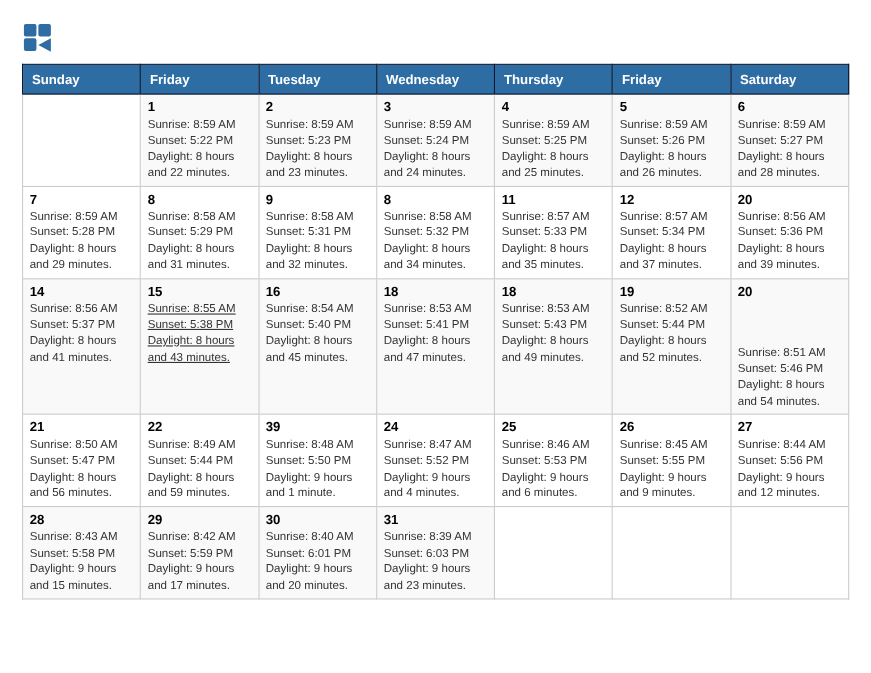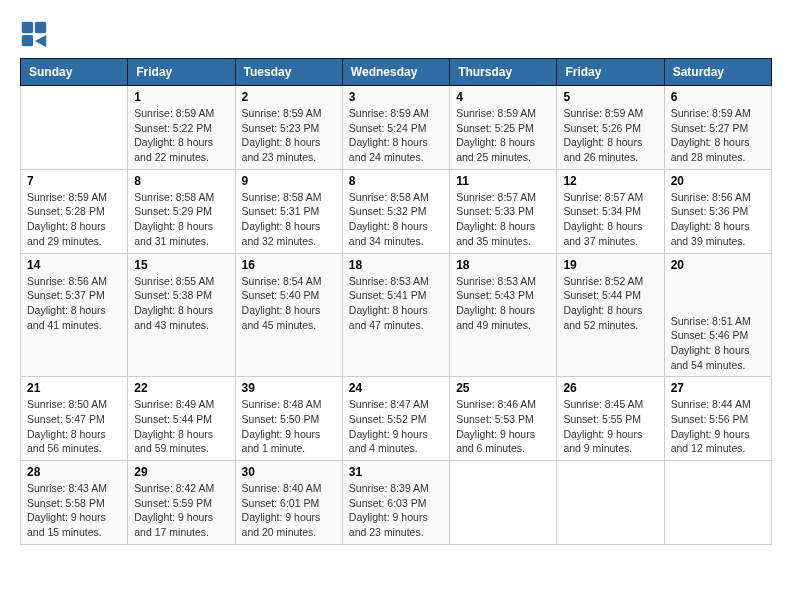--- a/index.html
+++ b/index.html
@@ -202,21 +202,21 @@
       </tr>
       <tr>
         <td>
           <div class="day-number">14</div>
           <div class="day-info" style="white-space: pre-line;">Sunrise: 8:56 AM
 Sunset: 5:37 PM
 Daylight: 8 hours and 41 minutes.</div>
         </td>
         <td>
           <div class="day-number">15</div>
-          <div class="day-info" style="white-space: pre-line;">Sunrise: 8:55 AM
+          <div class="day-info" style="white-space: pre-line; text-decoration: underline;">Sunrise: 8:55 AM
 Sunset: 5:38 PM
 Daylight: 8 hours and 43 minutes.</div>
         </td>
         <td>
           <div class="day-number">16</div>
           <div class="day-info" style="white-space: pre-line;">Sunrise: 8:54 AM
 Sunset: 5:40 PM
 Daylight: 8 hours and 45 minutes.</div>
         </td>
         <td>

